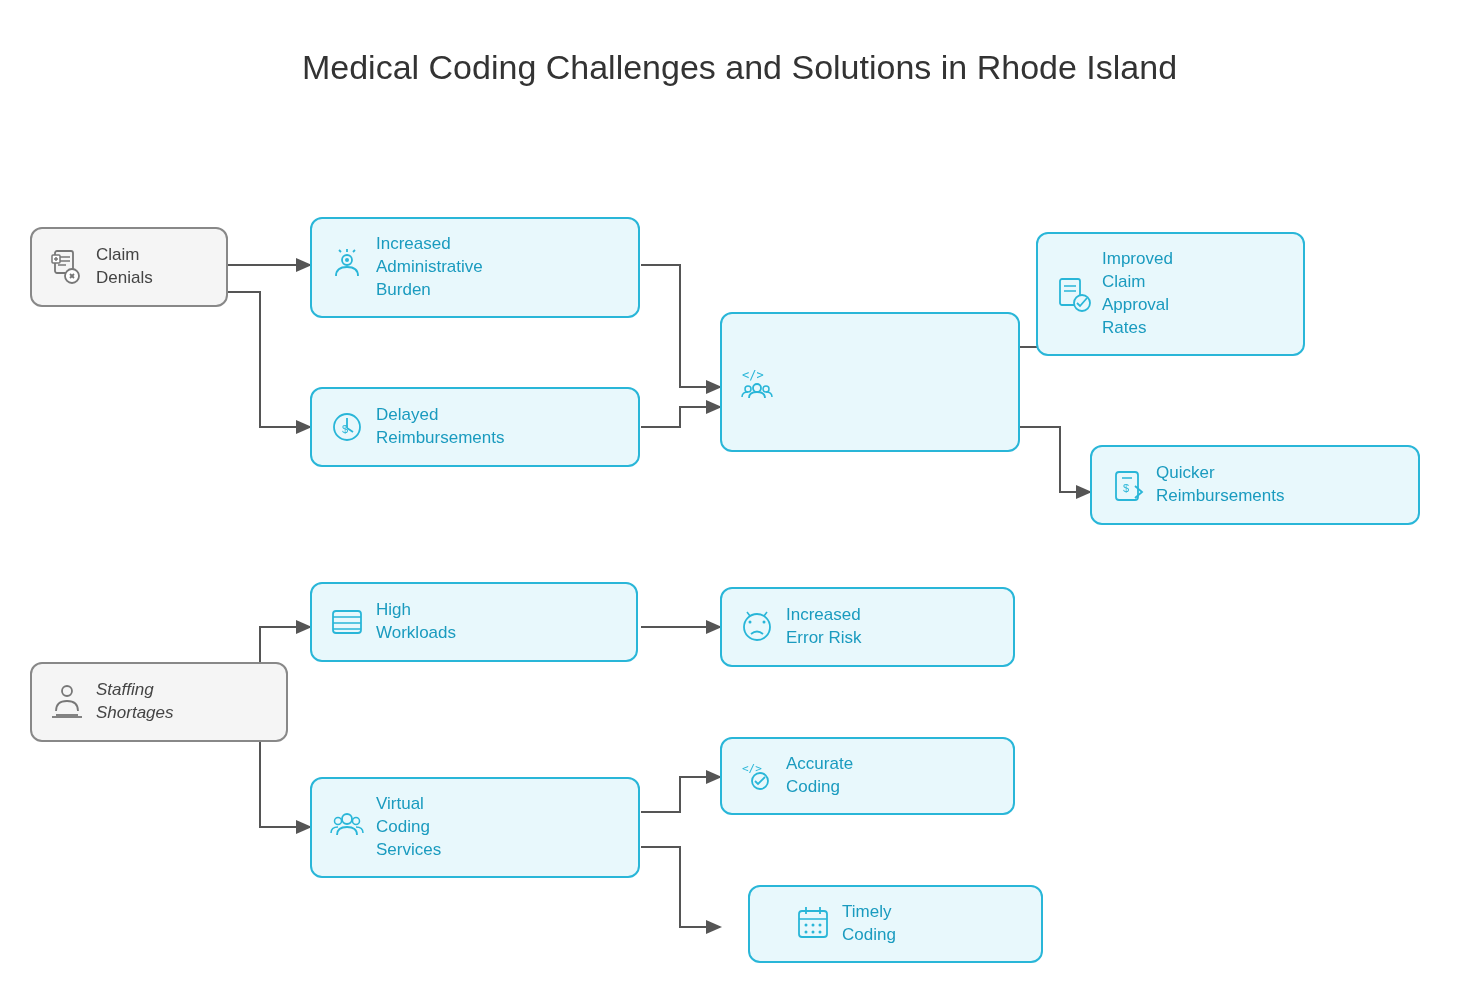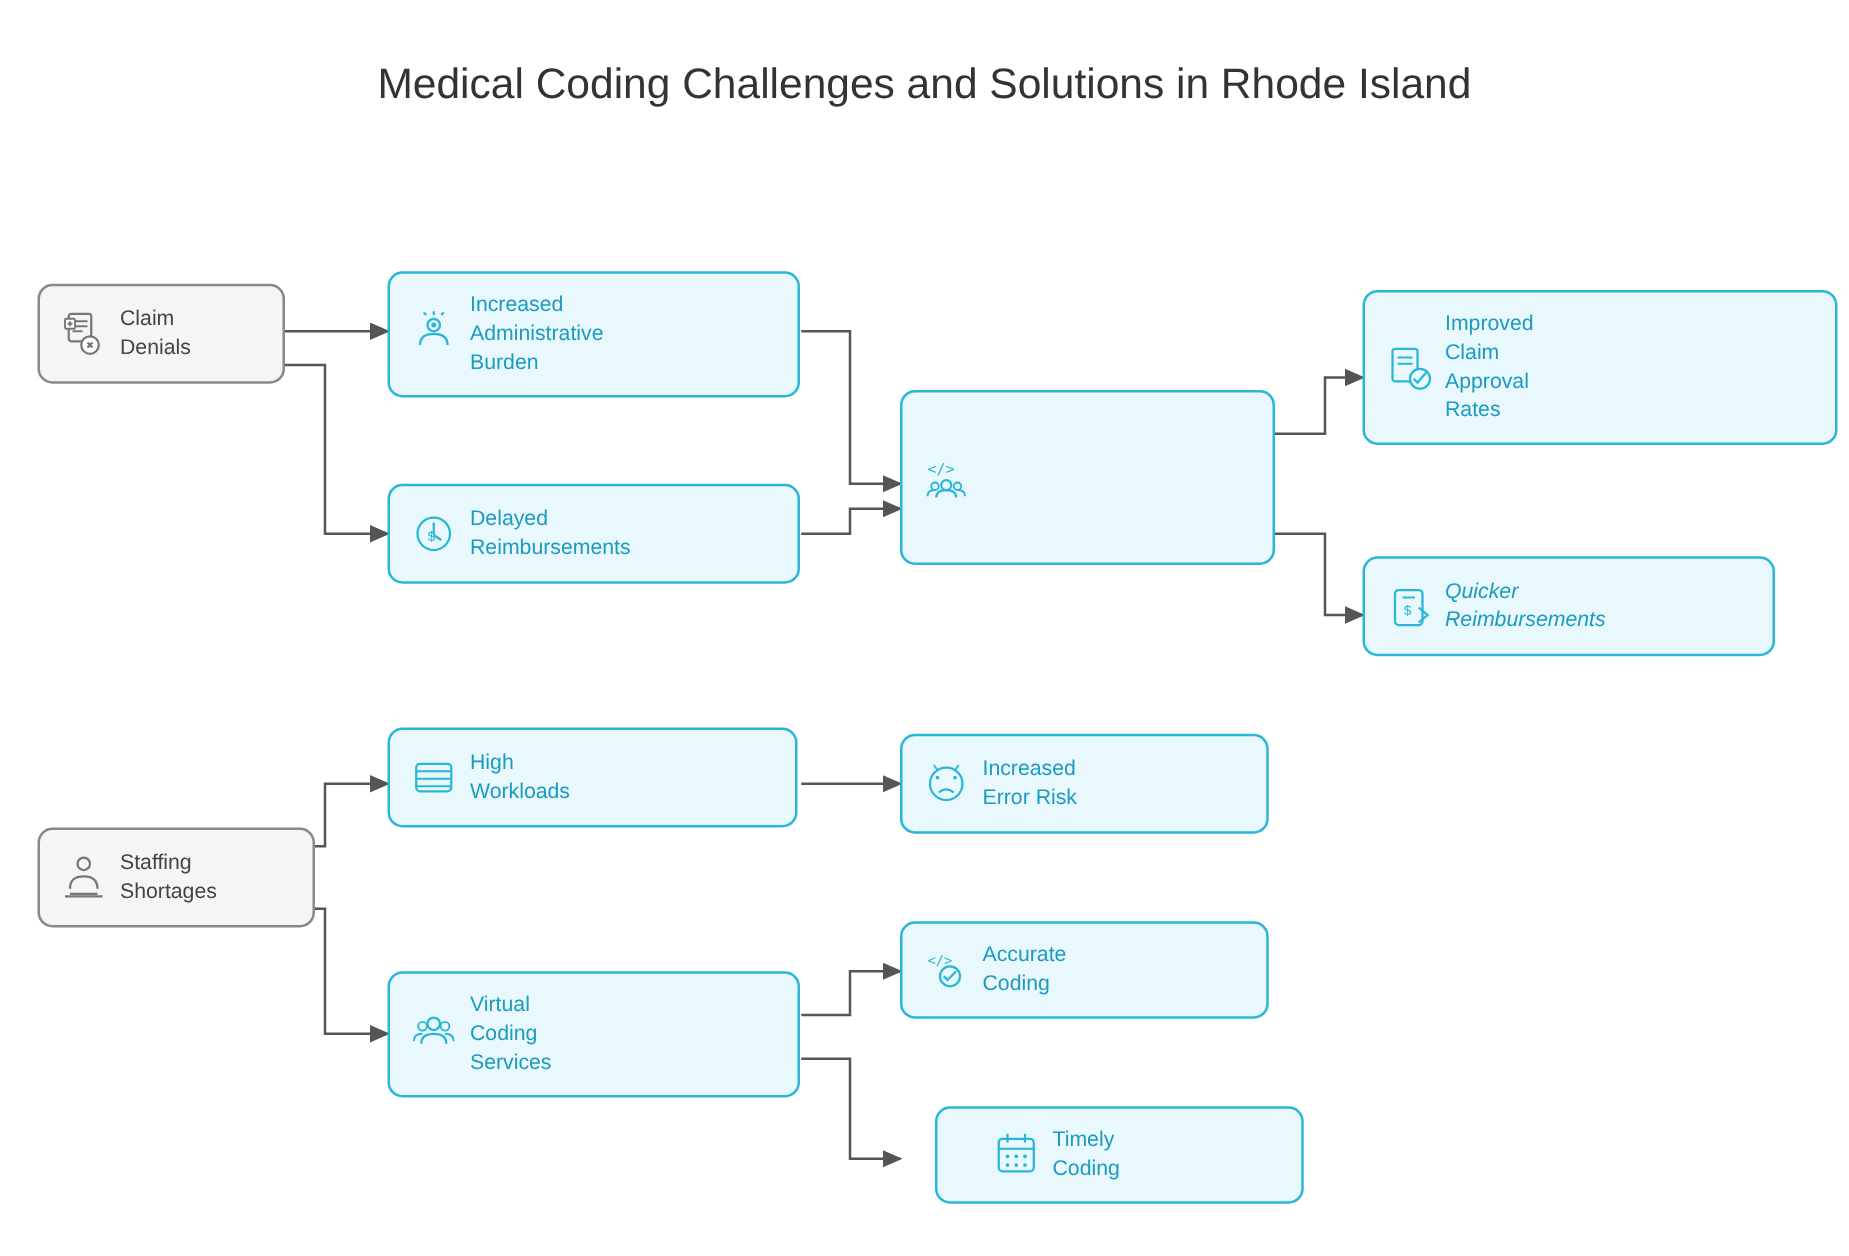--- a/index.html
+++ b/index.html
@@ -120,21 +120,21 @@
       <line x1="22" y1="26" x2="26" y2="30" stroke="#777" stroke-width="1.8"></line>
       <line x1="26" y1="26" x2="22" y2="30" stroke="#777" stroke-width="1.8"></line>
       <rect x="4" y="7" width="8" height="8" rx="1" stroke="#777" stroke-width="1.5" fill="white"></rect>
       <line x1="8" y1="9" x2="8" y2="13" stroke="#777" stroke-width="1.5"></line>
       <line x1="6" y1="11" x2="10" y2="11" stroke="#777" stroke-width="1.5"></line>
     </svg>
     <span class="node-label" style="white-space:pre-line;">Claim
 Denials</span>
   </div>
 
-  <div class="node node-gray" style="left:30px; top:545px; width:222px; min-height:80px;">
+  <div class="node node-gray" style="left:30px; top:545px; width:258px; min-height:80px;font-style:italic;">
     <svg class="icon-svg" viewBox="0 0 38 38" fill="none">
       <circle cx="19" cy="8" r="5" stroke="#777" stroke-width="1.8"></circle>
       <path d="M8 28 Q8 18 19 18 Q30 18 30 28" stroke="#777" stroke-width="1.8"></path>
       <line x1="8" y1="32" x2="30" y2="32" stroke="#777" stroke-width="1.8"></line>
       <line x1="4" y1="34" x2="34" y2="34" stroke="#777" stroke-width="1.8"></line>
 
     </svg>
     <span class="node-label" style="white-space:pre-line;">Staffing
 Shortages</span>
   </div>
@@ -239,38 +239,38 @@
       <circle cx="19" cy="20" r="1.5" fill="#29b6d8"></circle>
       <circle cx="26" cy="20" r="1.5" fill="#29b6d8"></circle>
       <circle cx="12" cy="27" r="1.5" fill="#29b6d8"></circle>
       <circle cx="19" cy="27" r="1.5" fill="#29b6d8"></circle>
       <circle cx="26" cy="27" r="1.5" fill="#29b6d8"></circle>
     </svg>
     <span class="node-label" style="white-space:pre-line;">Timely
 Coding</span>
   </div>
 
-  <div class="node node-blue" style="left:1090px; top:115px; width:380px; min-height:100px;">
+  <div class="node node-blue" style="left:1036px; top:115px; width:269px; min-height:100px;">
     <svg class="icon-svg" viewBox="0 0 38 38" fill="none">
       <rect x="6" y="4" width="20" height="26" rx="2" stroke="#29b6d8" stroke-width="1.8"></rect>
       <line x1="10" y1="11" x2="22" y2="11" stroke="#29b6d8" stroke-width="1.5"></line>
       <line x1="10" y1="16" x2="22" y2="16" stroke="#29b6d8" stroke-width="1.5"></line>
       <circle cx="28" cy="28" r="8" stroke="#29b6d8" stroke-width="1.8" fill="#e8f8fc"></circle>
       <polyline points="23,28 26,31 33,23" stroke="#29b6d8" stroke-width="1.8" fill="none"></polyline>
     </svg>
     <span class="node-label" style="white-space:pre-line;">Improved
 Claim
 Approval
 Rates</span>
   </div>
 
   <div class="node node-blue" style="left:1090px; top:328px; width:330px; min-height:80px;">
     <svg class="icon-svg" viewBox="0 0 38 38" fill="none">
       <rect x="8" y="6" width="22" height="28" rx="3" stroke="#29b6d8" stroke-width="1.8"></rect>
       <line x1="14" y1="12" x2="24" y2="12" stroke="#29b6d8" stroke-width="1.5"></line>
       <text x="15" y="26" font-size="11" fill="#29b6d8" font-family="Arial">$</text>
       <polyline points="27,32 34,26 27,20" stroke="#29b6d8" stroke-width="1.8" fill="none"></polyline>
     </svg>
-    <span class="node-label" style="white-space:pre-line;font-style:italic;">Quicker
+    <span class="node-label" style="white-space:pre-line;">Quicker
 Reimbursements</span>
   </div>
 
 </div>
 
 </body></html>

